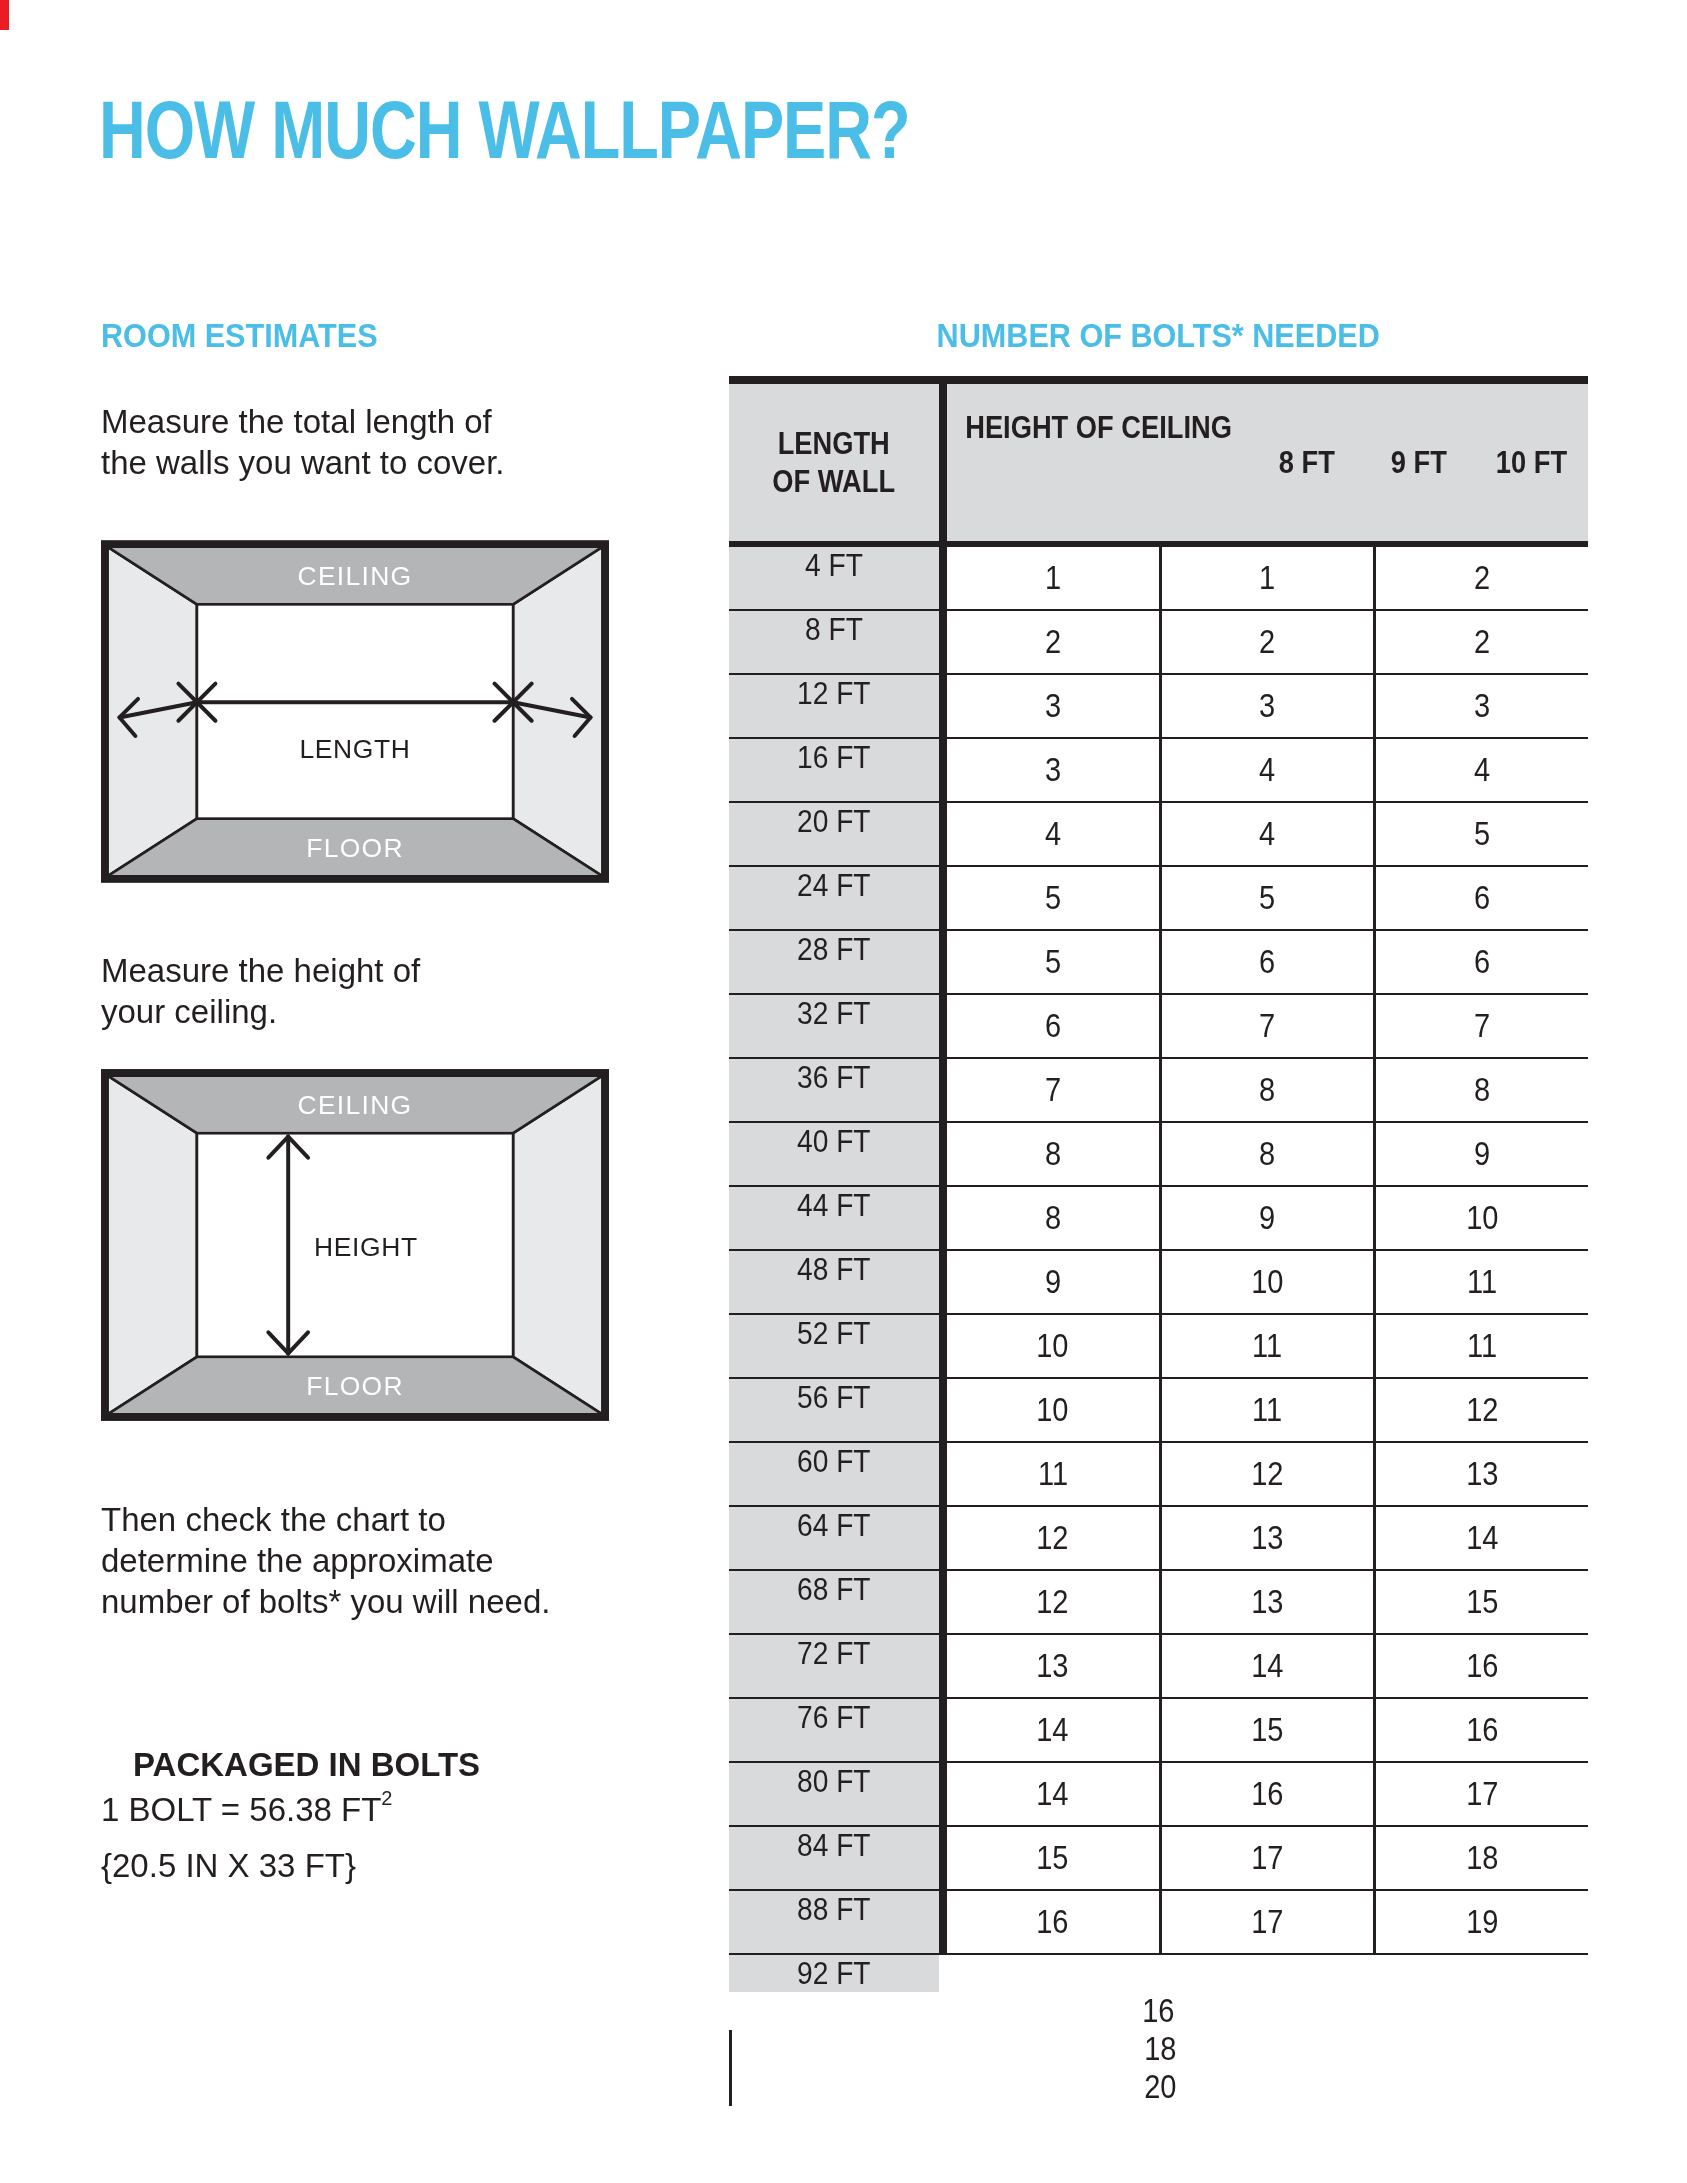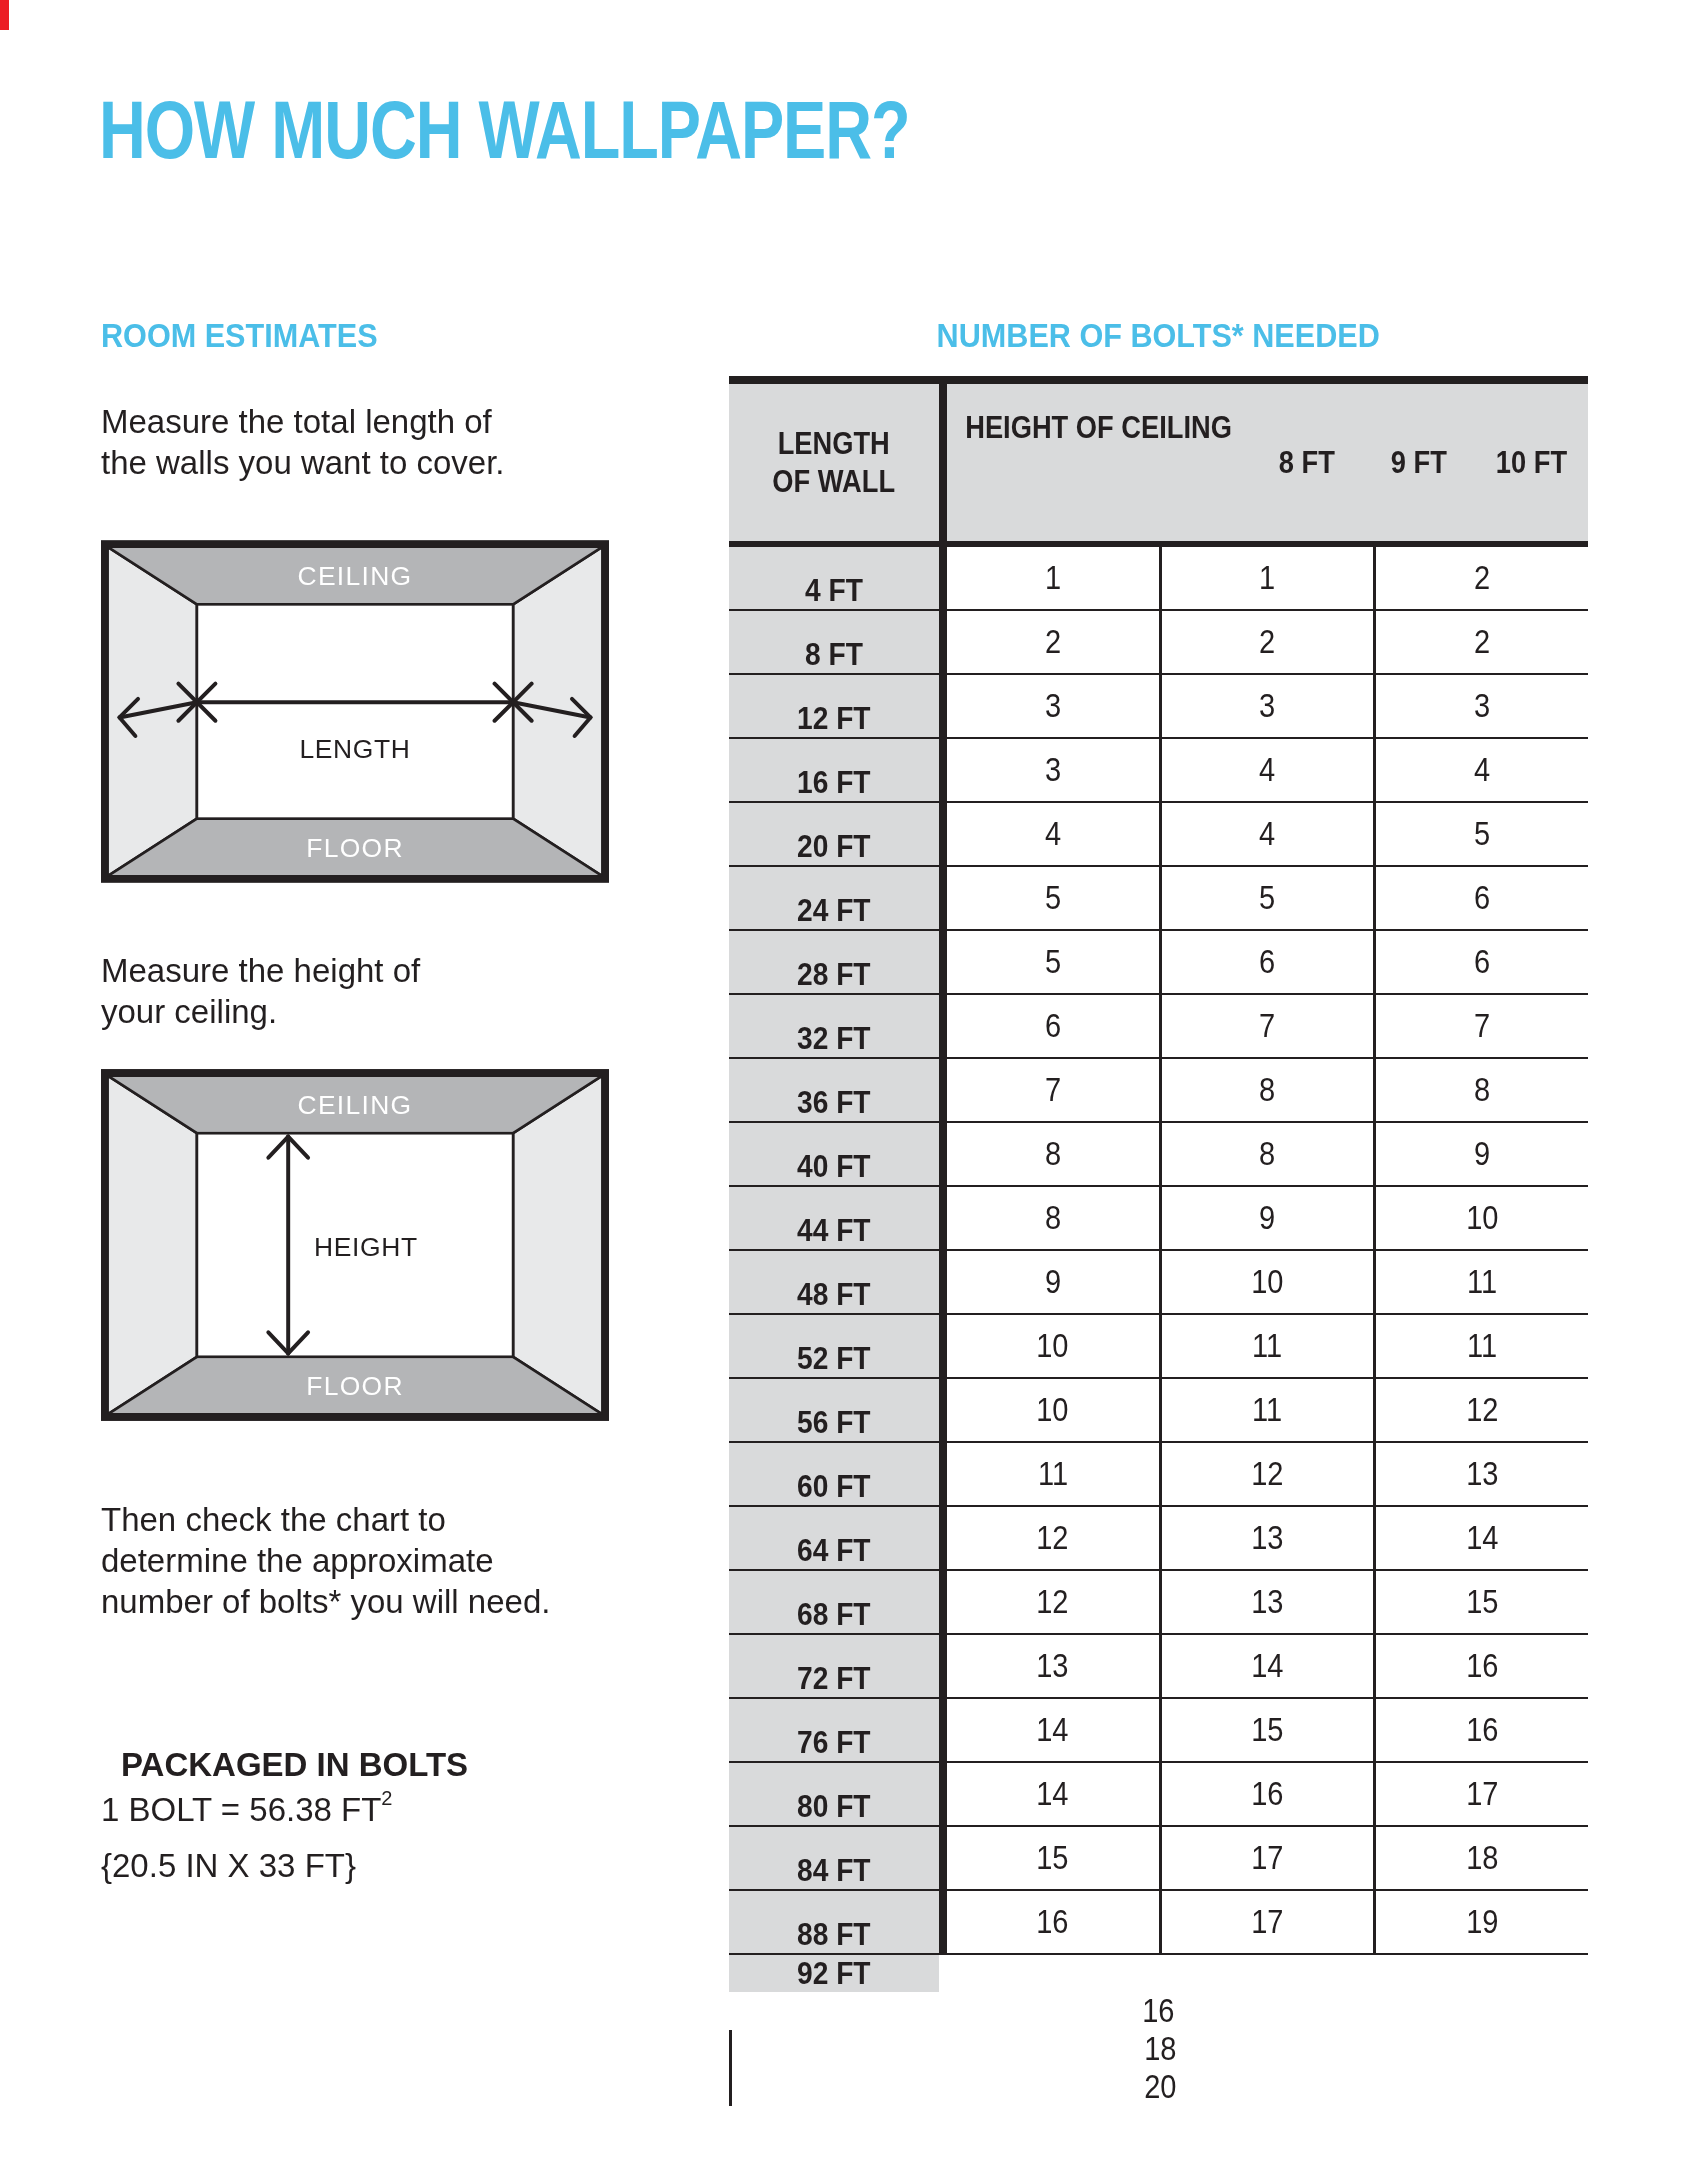--- a/index.html
+++ b/index.html
@@ -42,21 +42,21 @@
     font-size:33px;line-height:41px;color:var(--ink);
     white-space:nowrap;
   }
   .par1{top:401px;}
   .par2{top:950px;}
   .par3{top:1499px;}
   .note{
     position:absolute;left:101px;top:1744px;
     font-size:33px;font-weight:bold;line-height:42px;white-space:nowrap;
   }
-  .note .indent{margin-left:20px;text-align:center;}
+  .note .indent{margin-left:32px;text-align:center;}
   .bolt-fact{
     position:absolute;left:101px;top:1770px;
     font-size:33px;font-weight:normal;line-height:56px;white-space:nowrap;
   }
   .bolt-fact sup{font-size:20px;vertical-align:16px;}
   .diagram{position:absolute;left:101px;}
   .diagram1{top:540px;}
   .diagram2{top:1069px;}
 
   
@@ -78,22 +78,22 @@
   .t-h-sub{flex:1;display:flex;}
   .t-h-sub .hcell{
     flex:1;display:flex;align-items:center;justify-content:center;
     font-size:31px;font-weight:bold;
   }
   .t-headline{height:6px;background:var(--ink);}
   .t-row{display:flex;height:64px;border-bottom:2.6px solid var(--ink);}
   .t-row:last-child{border-bottom:none;flex-direction:column;}
   .t-row .label{
     width:210px;background:var(--hdr-gray);
-    display:flex;align-items:flex-end;justify-content:center;
-    font-size:32px;font-weight:bold;
+    display:flex;align-items:flex-start;justify-content:center;
+    font-size:32px;font-weight:normal;
   }
   .t-row .num{
     flex:1;background:#ffffff;
     display:flex;align-items:center;justify-content:center;
     font-size:33px;
   }
   .t-row .num.bl{border-left:3.3px solid var(--ink);}
   .t-stub{width:210px;height:16px;background:var(--hdr-gray);}
   .cond{display:inline-block;transform:scaleX(0.88);transform-origin:center center;}
   svg text{font-family:"Liberation Sans", sans-serif;}

